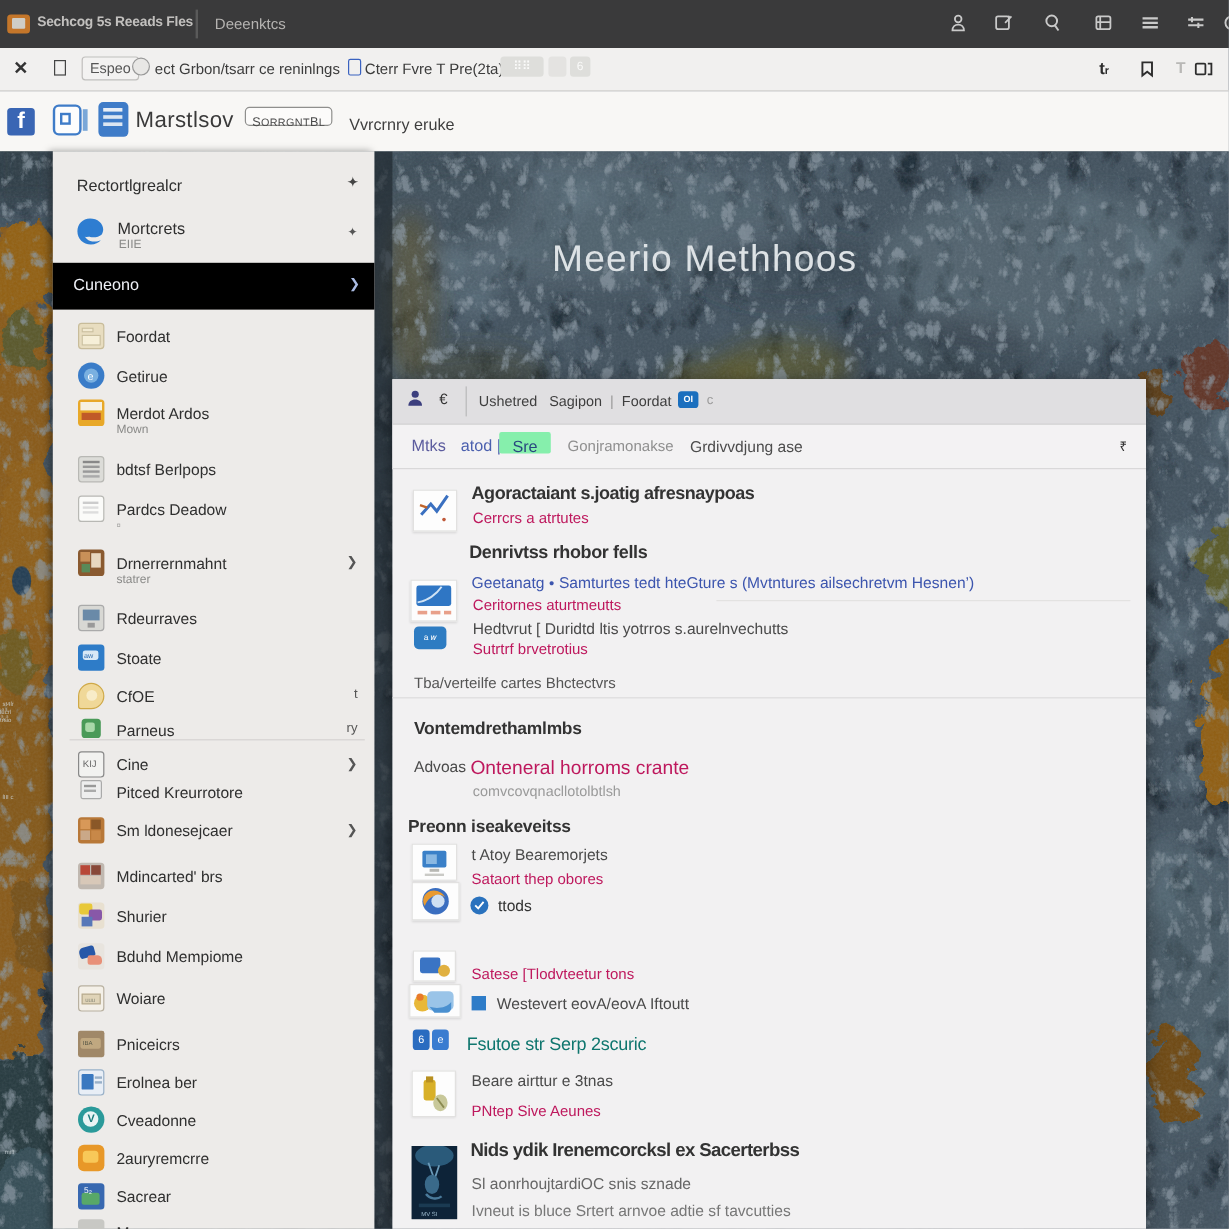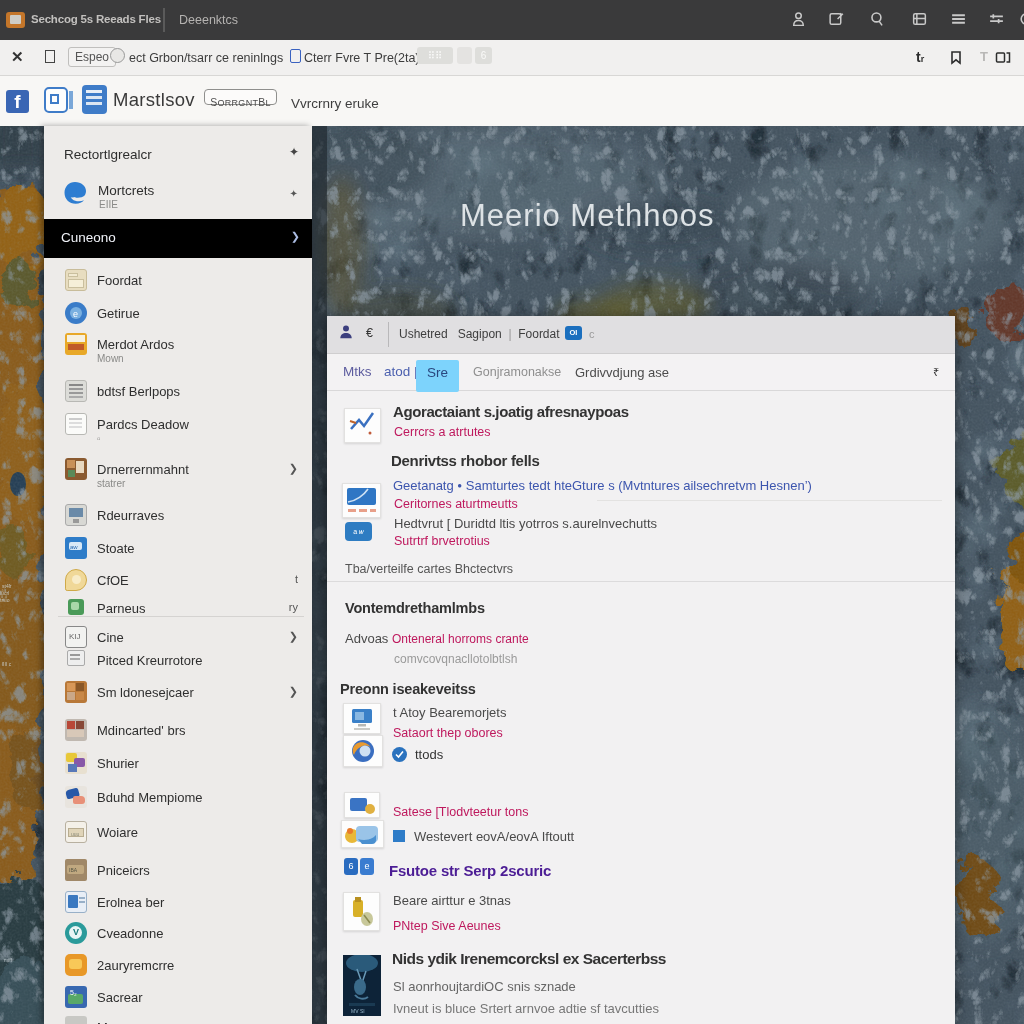--- a/index.html
+++ b/index.html
@@ -422,21 +422,21 @@
         </svg>
     <div class="abs" style="left:39px;top:10px;font-size:12.5px;color:#333;">€</div>
     <div class="abs" style="left:61px;top:6px;width:1px;height:25px;background:#b9b8ba;"></div>
     <div class="abs" style="left:72px;top:11px;font-size:12px;color:#3e3e3e;">Ushetred&nbsp;&nbsp; Sagipon&nbsp; <span style="color:#999">|</span>&nbsp; Foordat</div>
     <div class="abs" style="left:238px;top:10px;width:17px;height:14px;background:#1b6fbe;border-radius:3px;color:#fff;font-size:7.5px;font-weight:bold;text-align:center;line-height:14px;">OI</div>
     <div class="abs" style="left:262px;top:12px;font-size:11px;color:#9a9a9a;">c</div>
   </div>
   <div id="ptabs">
     <div class="ptab" style="left:16px;color:#5c5c9e;">Mtks</div>
     <div class="ptab" style="left:57px;color:#4a5fae;">atod |</div>
-    <div class="abs" style="left:89px;top:6px;width:43px;height:32px;background:#7dd3fc;border-radius:2px;color:#29477f;font-size:13.5px;text-align:center;line-height:25px;">Sre</div>
+    <div class="abs" style="left:89px;top:6px;width:43px;height:18px;background:#86efac;border-radius:2px;color:#29477f;font-size:13.5px;text-align:center;line-height:25px;">Sre</div>
     <div class="ptab" style="left:146px;color:#8f8f8f;font-size:12.5px;top:11px;">Gonjramonakse</div>
     <div class="ptab" style="left:248px;color:#4c4c4c;font-size:13px;top:11px;">Grdivvdjung ase</div>
     <div class="ptab" style="left:606px;color:#333;font-size:11px;">₹</div>
   </div>
   <div id="pc">
 
     <div class="card" style="left:17px;top:17px;width:37px;height:35px;">
       <svg width="35" height="33" viewBox="0 0 35 33">
             <path d="M6 20l8-9 5 6 9-13" stroke="#3a70c0" stroke-width="2.5" fill="none"></path>
             <path d="M5 12l6 2" stroke="#c0642a" stroke-width="2" fill="none"></path>
@@ -460,21 +460,21 @@
     <div class="t-link" style="left:66px;top:87px;">Geetanatg <span style="font-size:8px;vertical-align:2px;">●</span> Samturtes tedt hteGture s (Mvtntures ailsechretvm Hesnen’)</div>
     <div class="t-gray" style="left:67px;top:106px;">Ceritornes aturtmeutts</div>
     <div class="t-dark" style="left:67px;top:125px;">Hedtvrut [ Duridtd ltis yotrros s.aurelnvechutts</div>
     <div class="t-gray" style="left:67px;top:143px;">Sutrtrf brvetrotius</div>
     <div class="abs" style="left:270px;top:109px;width:345px;height:1px;background:#e3e2e1;"></div>
 
     <div class="abs" style="left:18px;top:171px;font-size:12.5px;color:#555;">Tba/verteilfe cartes Bhctectvrs</div>
     <div class="abs" style="left:0px;top:190px;width:628px;height:1px;background:#dcdbdc;"></div>
     <div style="left:18px;top:209px;font-size:14.5px;font-weight:bold;color:#333;letter-spacing:-0.2px;position:absolute;white-space:nowrap;">Vontemdrethamlmbs</div>
     <div class="t-dark" style="left:18px;top:240px;">Advoas</div>
-    <div class="t-gray" style="left:65px;top:241px;font-size:12px;">Onteneral horroms crante</div>
+    <div class="t-gray" style="left:65px;top:241px;font-size:16px;">Onteneral horroms crante</div>
     <div class="t-gray" style="left:67px;top:261px;color:#9a9a9a;font-size:12px;">comvcovqnacllotolbtlsh</div>
     <div style="left:13px;top:290px;font-size:14.5px;font-weight:bold;color:#333;letter-spacing:-0.2px;position:absolute;white-space:nowrap;">Preonn iseakeveitss</div>
 
     <div class="card" style="left:16px;top:312px;width:38px;height:31px;">
       <svg width="36" height="31" viewBox="0 0 36 31">
             <rect x="8" y="5" width="20" height="14" rx="1.5" fill="#3a80c8"></rect>
             <rect x="11" y="8" width="9" height="8" fill="#8ab8e2"></rect>
             <rect x="14" y="20" width="8" height="2.5" fill="#b8b8b4"></rect>
             <rect x="10" y="24" width="16" height="2" fill="#cacac6"></rect>
           </svg>
@@ -507,21 +507,21 @@
             <rect x="14" y="5" width="22" height="16" rx="4" fill="#9ac4e8"></rect>
             <path d="M16 18c6 2 14 1 18-4v5a4 4 0 0 1-4 4H20z" fill="#4a90d0"></path>
             <circle cx="8" cy="10" r="3" fill="#e87a2a"></circle>
           </svg>
     </div>
     <div class="abs" style="left:66px;top:439px;width:12px;height:12px;background:#2e7cc8;"></div>
     <div class="t-dark" style="left:87px;top:438px;">Westevert eovA/eovA Iftoutt</div>
 
     <div class="abs" style="left:17px;top:467px;width:14px;height:17px;background:#2a6cc0;border-radius:3px;color:#fff;font-size:9px;text-align:center;line-height:17px;">6</div>
     <div class="abs" style="left:33px;top:467px;width:14px;height:17px;background:#3a7cd0;border-radius:3px;color:#fff;font-size:9px;text-align:center;line-height:17px;">e</div>
-    <div class="abs" style="left:62px;top:471px;font-size:15px;font-weight:bold;color:#4c1d95;letter-spacing:-0.2px;white-space:nowrap;position:absolute;">Fsutoe str Serp 2scuric</div>
+    <div class="abs" style="left:62px;top:471px;font-size:15px;font-weight:normal;color:#0f766e;letter-spacing:-0.2px;white-space:nowrap;position:absolute;">Fsutoe str Serp 2scuric</div>
 
     <div class="card" style="left:16px;top:501px;width:37px;height:39px;">
       <svg width="35" height="38" viewBox="0 0 35 38">
             <rect x="9" y="7" width="10" height="17" rx="2" fill="#d8b028"></rect>
             <rect x="11" y="4" width="6" height="5" fill="#b89020"></rect>
             <ellipse cx="23" cy="26" rx="6" ry="7" fill="#c8c89a"></ellipse>
             <path d="M20 22l6 8" stroke="#8a8a50" stroke-width="1.5"></path>
           </svg>
     </div>
     <div class="t-dark" style="left:66px;top:502px;">Beare airttur e 3tnas</div>

